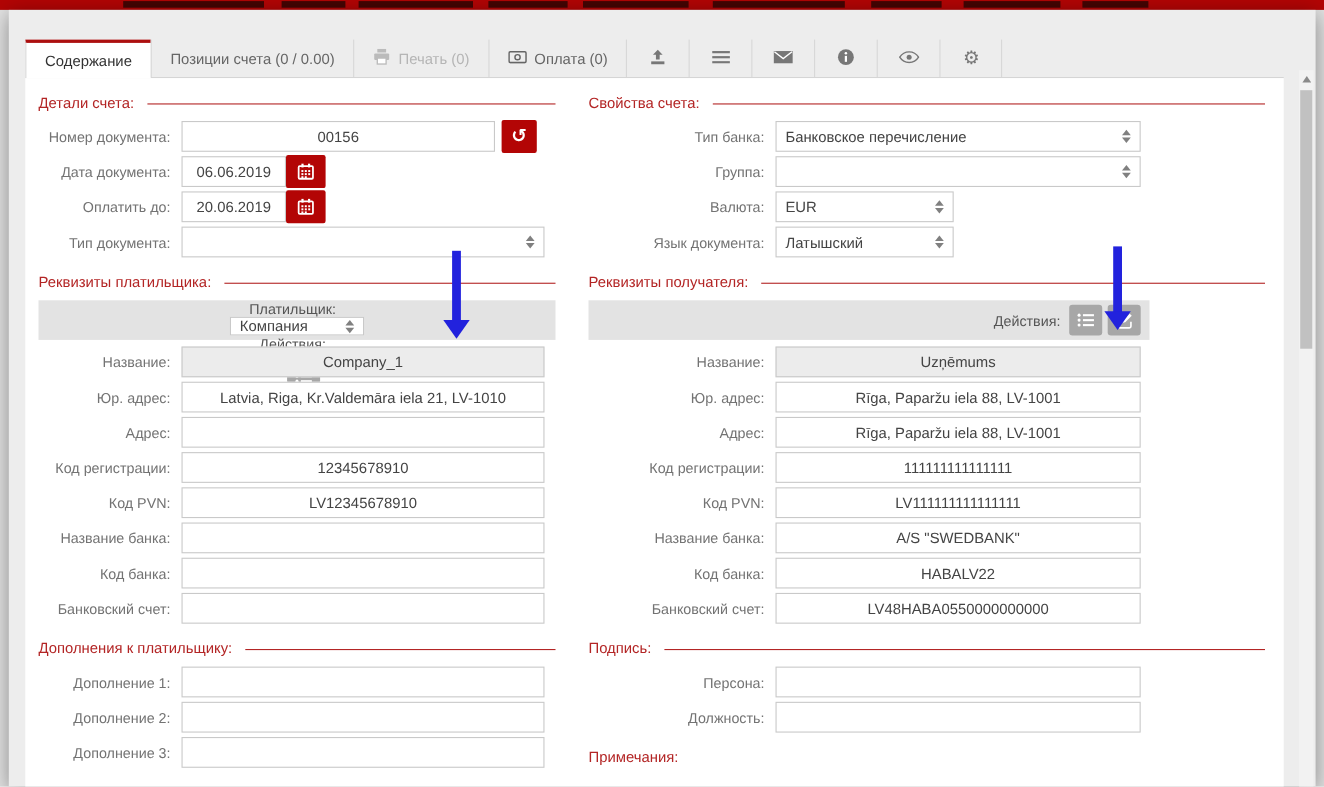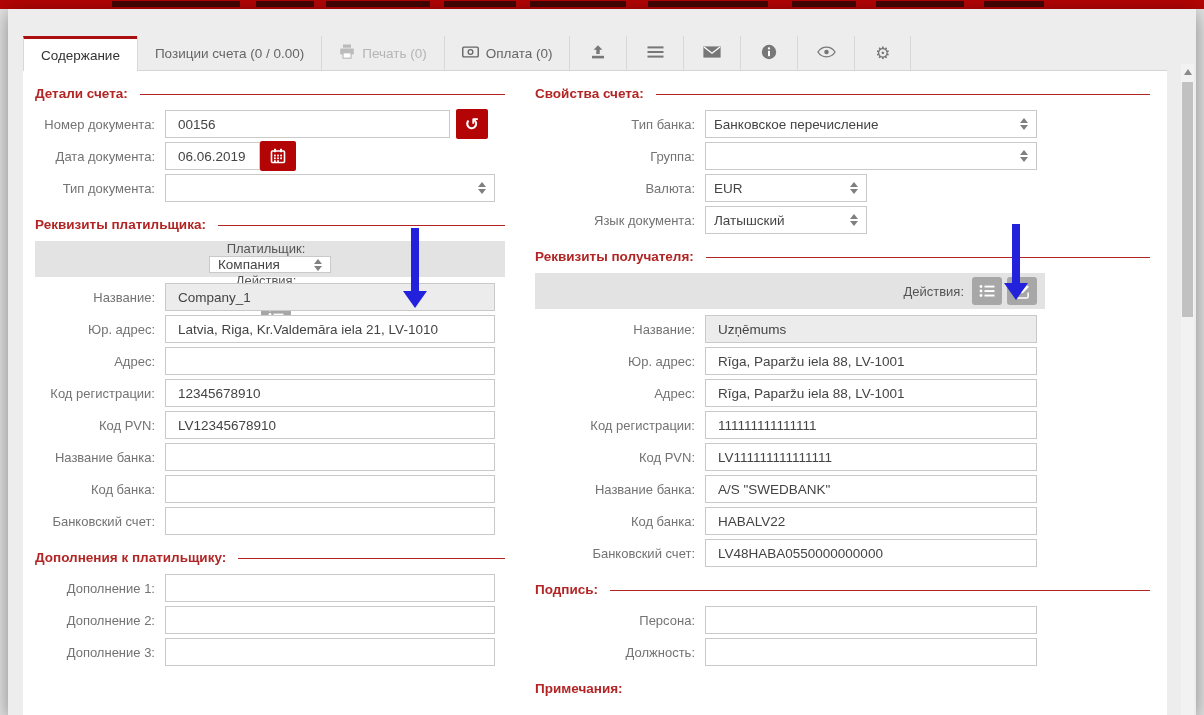--- a/index.html
+++ b/index.html
@@ -29,31 +29,31 @@
   .tab.active { background:#fff; border-top:3px solid #ac0f0f; color:#333; margin-bottom:-1px; }
   .tab.disabled { color:#b5b5b5; }
   .icon-tab { width:57px; justify-content:center; padding:0; }
   .gear-ch { font-family:"DejaVu Sans", sans-serif; font-size:17px; color:#777; line-height:1; }
 
   
   .card { width:1144px; height:650px; background:#fff; display:flex; padding:14px 0 0 12px; }
   .col-left  { width:470px; margin-right:30px; }
   .col-right { width:615px; }
 
-  .sec-title { display:flex; align-items:center; gap:12px; color:#b32525; font-weight:bold;
+  .sec-title { display:flex; align-items:center; gap:12px; color:#b32525; font-weight:normal;
                font-size:13.5px; height:17px; margin-bottom:8px; white-space:nowrap; }
   .sec-title.mt { margin-top:14px; }
   .sec-rule { flex:1; border-top:1px solid #b32525; height:0; margin-top:2px; }
 
   .row { display:flex; align-items:center; height:28px; margin-bottom:4px; }
   .row .lbl { text-align:right; padding-right:10px; font-size:13px; color:#737373; white-space:nowrap; }
   .col-left  .lbl { width:130px; }
   .col-right .lbl { width:170px; }
   .tin { height:28px; border:1px solid #c9c9c9; font-size:13.5px; color:#444; padding:0 12px;
-         background:#fff; font-family:"Liberation Sans", sans-serif; outline:none; }
+         background:#fff; font-family:"Liberation Sans", sans-serif; outline:none;text-align:center; }
   .tin.ro { background:#ececec; }
   .w-full-l { width:330px; } .w-full-r { width:332px; }
   .w-num { width:285px; } .w-date { width:95px; }
 
   .sel { position:relative; height:28px; border:1px solid #c9c9c9; background:#fff; display:flex;
          align-items:center; padding:0 23px 0 8px; font-size:13.5px; color:#444; cursor:pointer; }
   .sel-arrows { position:absolute; right:8px; top:50%; transform:translateY(-50%); width:8px; }
   .sel-arrows i { display:block; width:0; height:0; border-left:4px solid transparent; border-right:4px solid transparent; }
   .sel-arrows .up { border-bottom:5px solid #808080; margin-bottom:2px; }
   .sel-arrows .dn { border-top:5px solid #808080; }
@@ -177,20 +177,41 @@
           </div>
           <div>
               <div class="row">
                 <span class="lbl">Номер документа:</span>
                 <input class="tin w-num" value="00156" style="">
                 <button class="rbtn hist">↺</button>
               </div>
               <div class="row">
                 <span class="lbl">Дата документа:</span>
                 <input class="tin w-date" value="06.06.2019" style="">
+                <button class="rbtn cal">
+                  <svg width="16" height="16" viewBox="0 0 16 16">
+                    <rect x="1.5" y="3" width="13" height="11.5" rx="1" fill="none" stroke="#fff" stroke-width="1.6"></rect>
+                    <rect x="4" y="0.8" width="2" height="3.4" fill="#fff"></rect>
+                    <rect x="10" y="0.8" width="2" height="3.4" fill="#fff"></rect>
+                    <g fill="#fff">
+                      <rect x="4" y="6.6" width="1.8" height="1.8"></rect>
+                      <rect x="7.1" y="6.6" width="1.8" height="1.8"></rect>
+                      <rect x="10.2" y="6.6" width="1.8" height="1.8"></rect>
+                      <rect x="4" y="9.4" width="1.8" height="1.8"></rect>
+                      <rect x="7.1" y="9.4" width="1.8" height="1.8"></rect>
+                      <rect x="10.2" y="9.4" width="1.8" height="1.8"></rect>
+                      <rect x="4" y="12.2" width="1.8" height="1.8"></rect>
+                      <rect x="7.1" y="12.2" width="1.8" height="1.8"></rect>
+                    </g>
+                  </svg>
+                </button>
+              </div>
+              <div class="row">
+                <span class="lbl">Оплатить до:</span>
+                <input class="tin w-date" value="20.06.2019" style="">
                 <button class="rbtn cal">
                   <svg width="16" height="16" viewBox="0 0 16 16">
                     <rect x="1.5" y="3" width="13" height="11.5" rx="1" fill="none" stroke="#fff" stroke-width="1.6"></rect>
                     <rect x="4" y="0.8" width="2" height="3.4" fill="#fff"></rect>
                     <rect x="10" y="0.8" width="2" height="3.4" fill="#fff"></rect>
                     <g fill="#fff">
                       <rect x="4" y="6.6" width="1.8" height="1.8"></rect>
                       <rect x="7.1" y="6.6" width="1.8" height="1.8"></rect>
                       <rect x="10.2" y="6.6" width="1.8" height="1.8"></rect>
                       <rect x="4" y="9.4" width="1.8" height="1.8"></rect>

